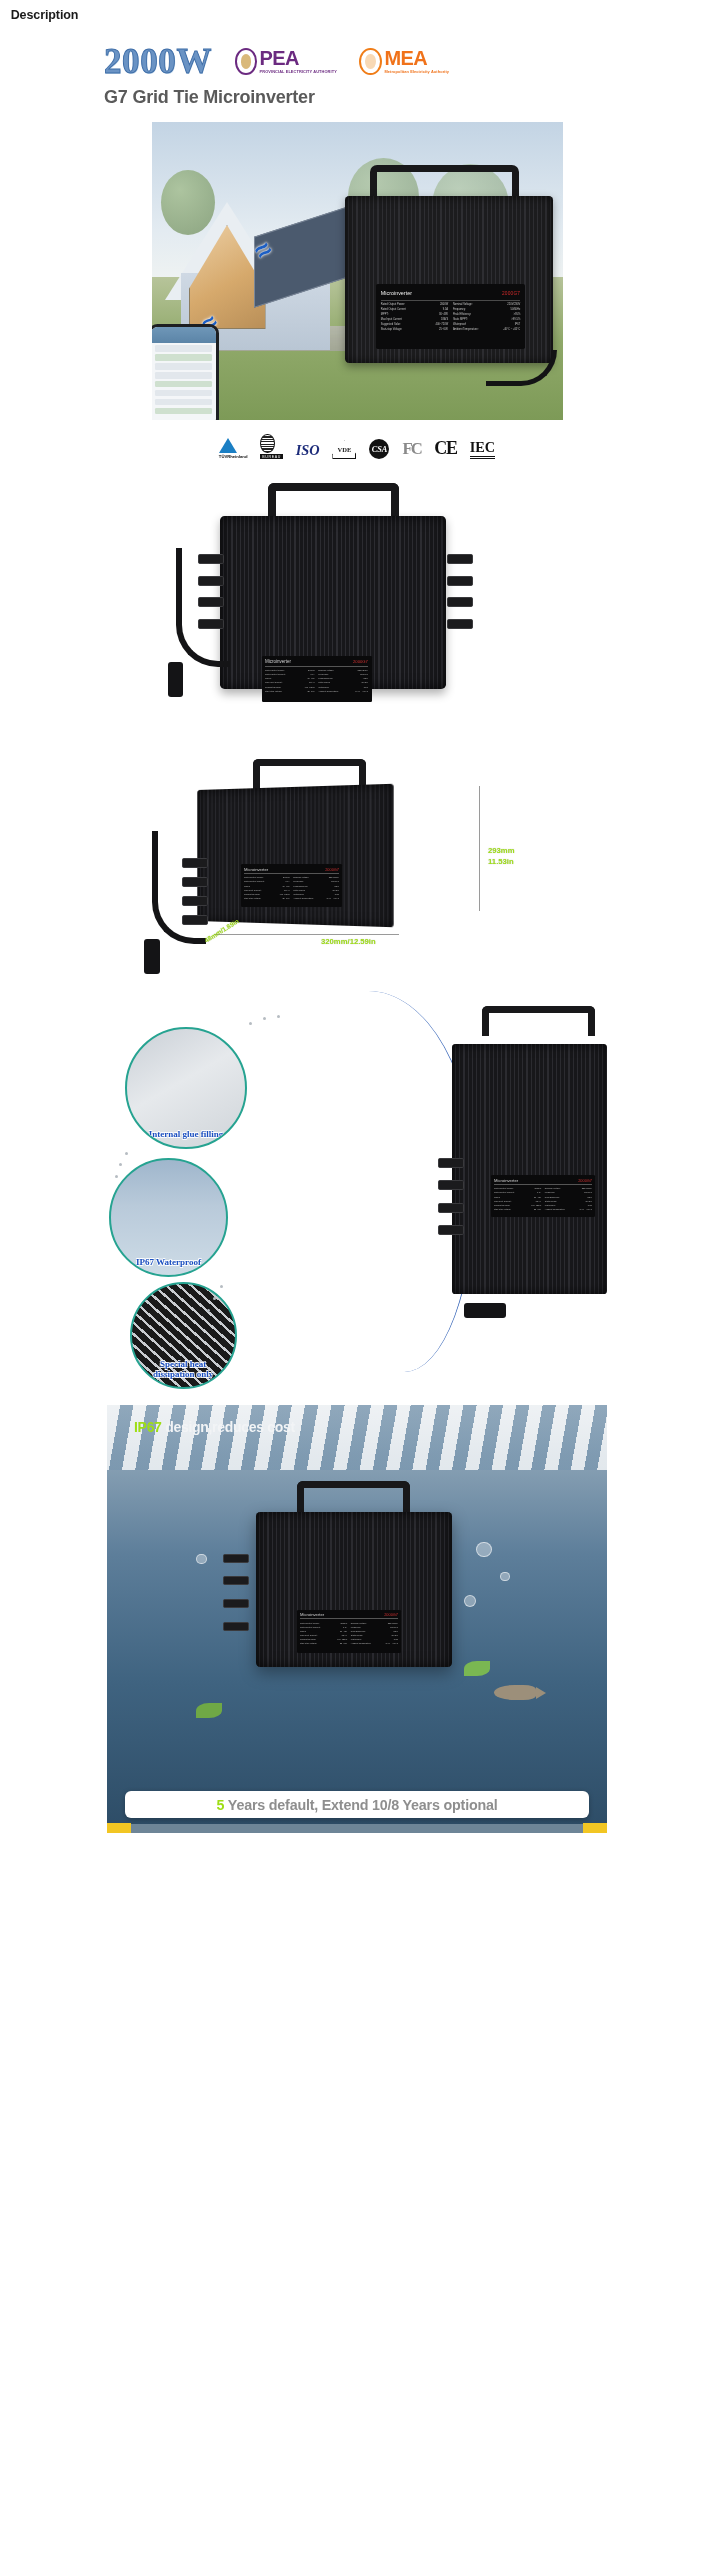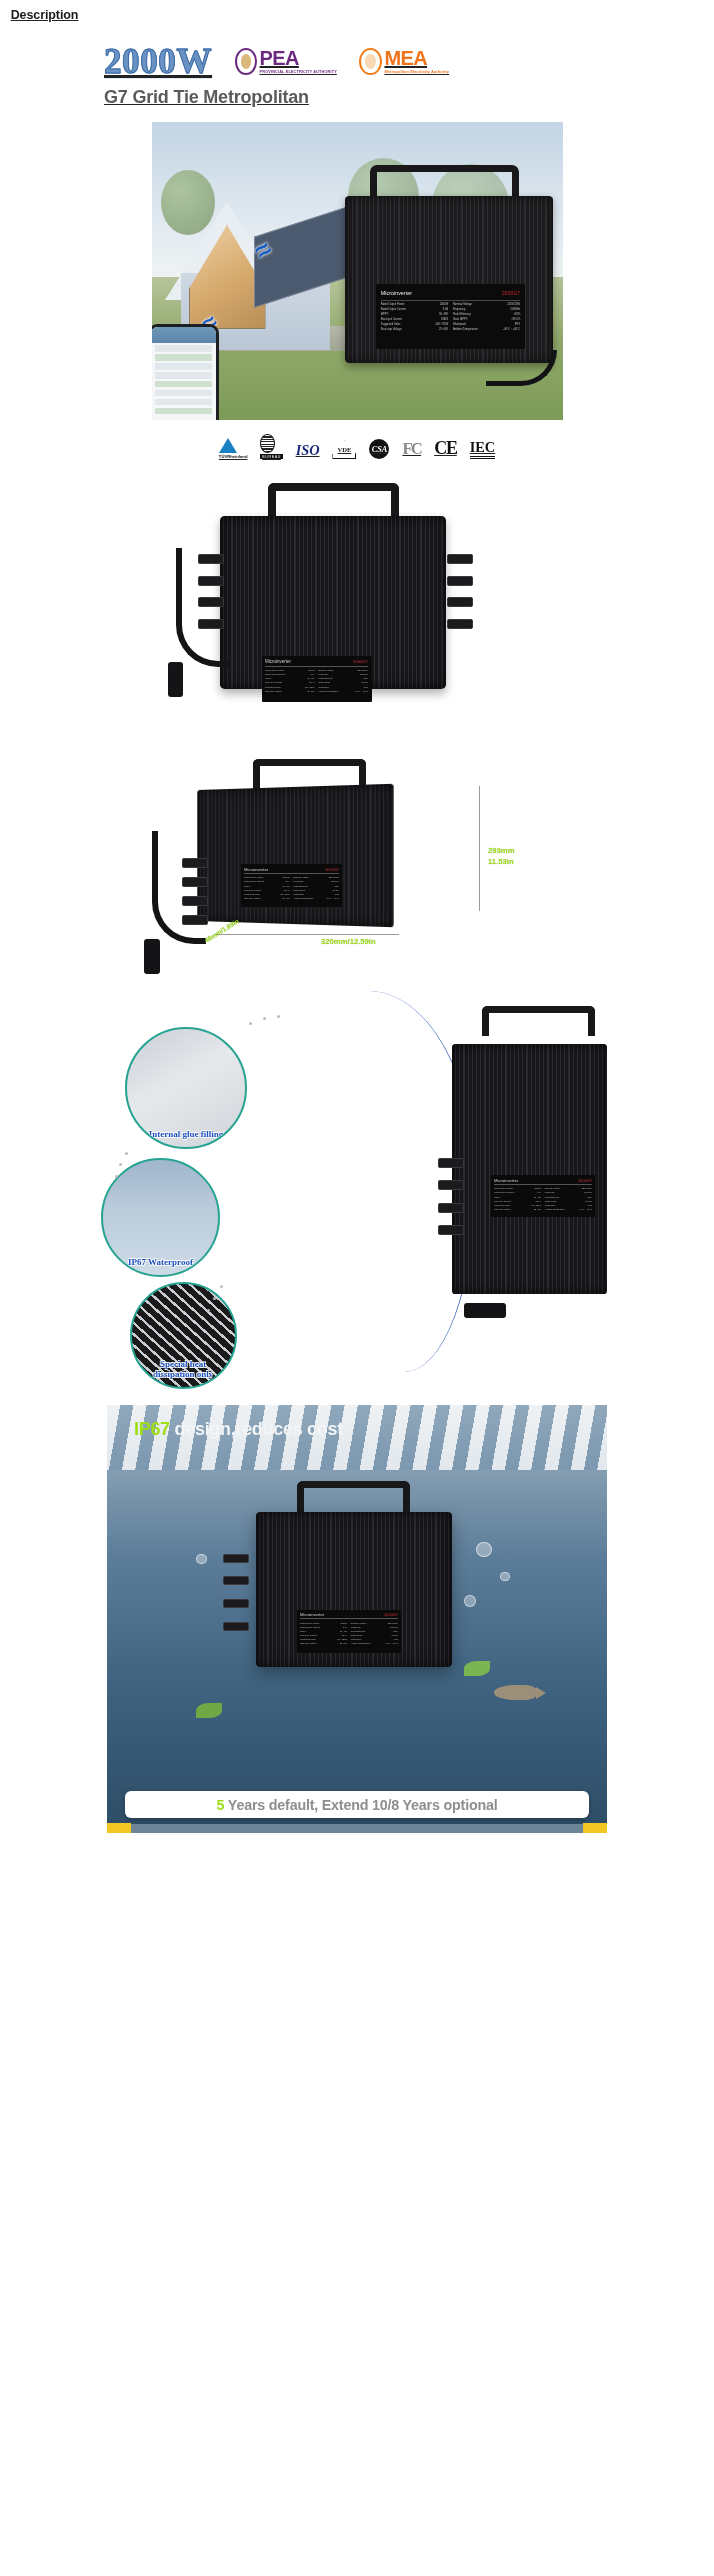--- a/index.html
+++ b/index.html
@@ -2,21 +2,21 @@
 <html style="font-size:9.5px"><head>
 <meta charset="utf-8">
 <style>
   * { box-sizing: border-box; margin: 0; padding: 0; }
   body {
     width: 714px;
     background: #ffffff;
     font-family: "Liberation Sans", sans-serif;
     color: #222;
   }
-  .page { width: 714px; position: relative; text-decoration: underline; }
+  .page { width: 714px; position: relative; }
 
   
   .desc-header {
     padding: 8.3px 10.7px 3.6px 10.7px;
     font-size: 12.5px;
     font-weight: bold;
     color: #1a1a1a;
     letter-spacing: -0.1px;
   }
 
@@ -286,21 +286,21 @@
     padding-bottom:8.3px;
   }
   .fcap{
     font-family:"Liberation Serif", serif;
     color:#1b4fc0; font-weight:bold; font-size:9px;
     text-shadow:-0.6px -0.6px 0 #fff,0.6px -0.6px 0 #fff,-0.6px 0.6px 0 #fff,0.6px 0.6px 0 #fff;
     text-align:center; line-height:1.15; z-index:2;
   }
   .c1{ left:24px; top:48px; width:122px; height:122px;
        background:linear-gradient(150deg,#c9cfd6 0%,#e6e9ec 45%,#cfd4d9 100%); }
-  .c2{ left:0px; top:179px; width:119px; height:119px;
+  .c2{ left:8px; top:179px; width:119px; height:119px;
        background:linear-gradient(#9fb6cc 0%,#b9cada 40%,#cddbe6 100%); }
   .c3{ left:28.6px; top:303px; width:107px; height:107px;
        background:repeating-linear-gradient(42deg,#1a1a1a 0 6px,#c9ccd0 6px 8.3px); }
   .dots{ position:absolute; }
   .dot{ position:absolute; width:3px; height:3px; border-radius:50%; background:#b6bcc2; }
   .feat-dev{
     position:absolute; right:6px; top:65px; width:155px; height:250px;
     background: repeating-linear-gradient(90deg,#17171a 0 3px,#2b2b30 3px 4.2px);
     border-radius:3.6px; box-shadow: inset 0 0 12px rgba(0,0,0,.7);
   }
@@ -319,21 +319,21 @@
     background: linear-gradient(#b9c7d2 0%, #8aa2b5 12%, #5d7e9a 35%, #3f6380 65%, #2d4c66 100%);
     overflow:hidden;
   }
   .water-surface{
     position:absolute; left:0; right:0; top:0; height:65px;
     background: repeating-linear-gradient(100deg, rgba(255,255,255,.85) 0 13px, rgba(120,150,175,.7) 13px 26px);
     opacity:.9;
   }
   .ip67-title{
     position:absolute; left:27px; top:14.3px; z-index:4;
-    font-family:"Liberation Sans", sans-serif; font-weight:bold; font-size:18px;
+    font-family:"Liberation Sans", sans-serif; font-weight:bold; font-size:14px;
     letter-spacing:-0.3px;
   }
   .ip67-title .g{ color:#9ede15; }
   .ip67-title .w{ color:#f2f4f6; }
   .water-dev{
     position:absolute; left:149px; top:107px; width:196px; height:155px;
     background: repeating-linear-gradient(90deg,#17171a 0 3px,#2b2b30 3px 4.2px);
     border-radius:4.2px; box-shadow: inset 0 0 13px rgba(0,0,0,.7), 0 6px 15.5px rgba(0,0,0,.35);
   }
   .water-handle{
@@ -388,21 +388,21 @@
       </div>
 
       <div class="auth-logo">
         <div class="auth-oval mea"></div>
         <div class="auth-text">
           <div class="auth-abbr mea">MEA</div>
           <div class="auth-full mea">Metropolitan Electricity Authority</div>
         </div>
       </div>
     </div>
-    <div class="subtitle">G7 Grid Tie Metropolitan</div>
+    <div class="subtitle">G7 Grid Tie Microinverter</div>
   </div>
 
   <div class="hero">
     <div class="sky"></div>
     <div class="ground"></div>
     <div class="tree" style="left:9.5px;top:48px;width:54px;height:65px;opacity:.75;"></div>
     <div class="tree" style="left:196px;top:36px;width:71px;height:77px;opacity:.6;"></div>
     <div class="tree" style="left:280px;top:42px;width:77px;height:83px;opacity:.5;"></div>
     <div class="path"></div>
 

